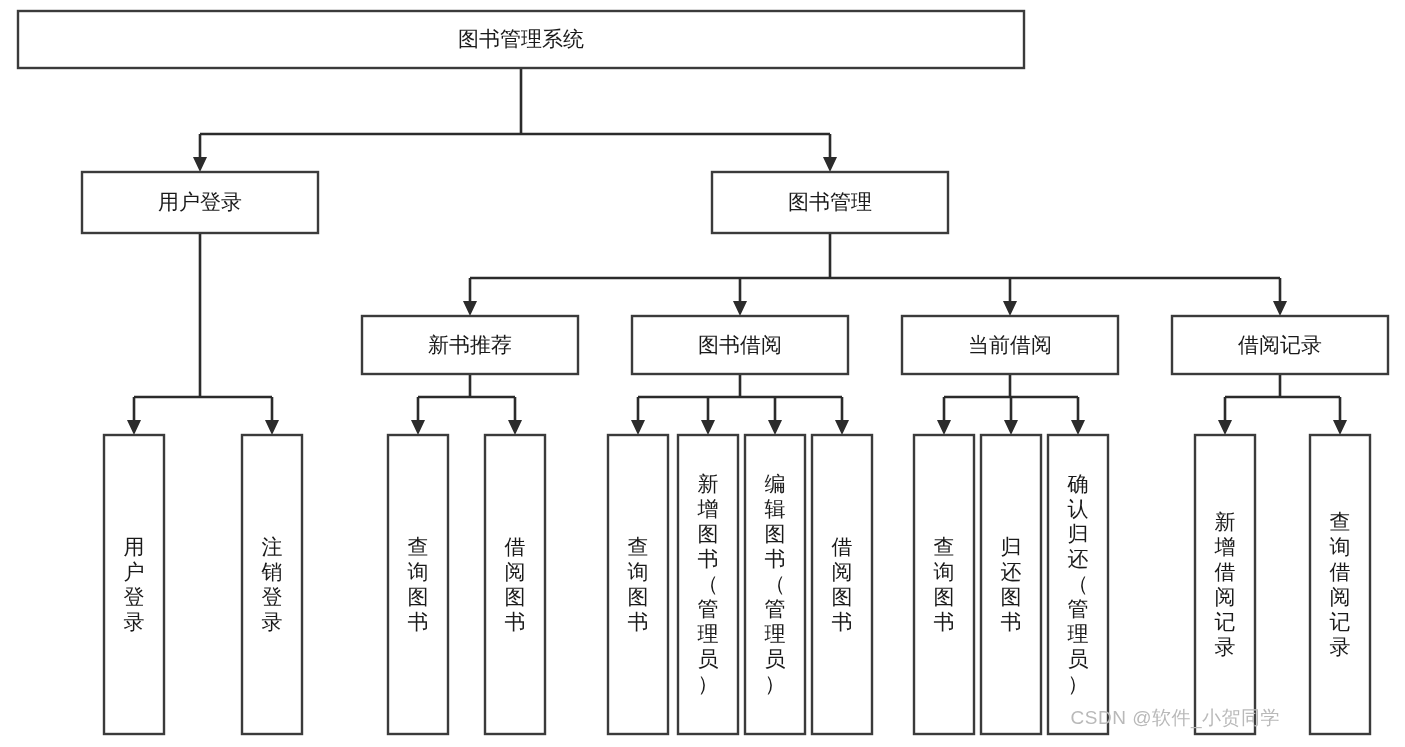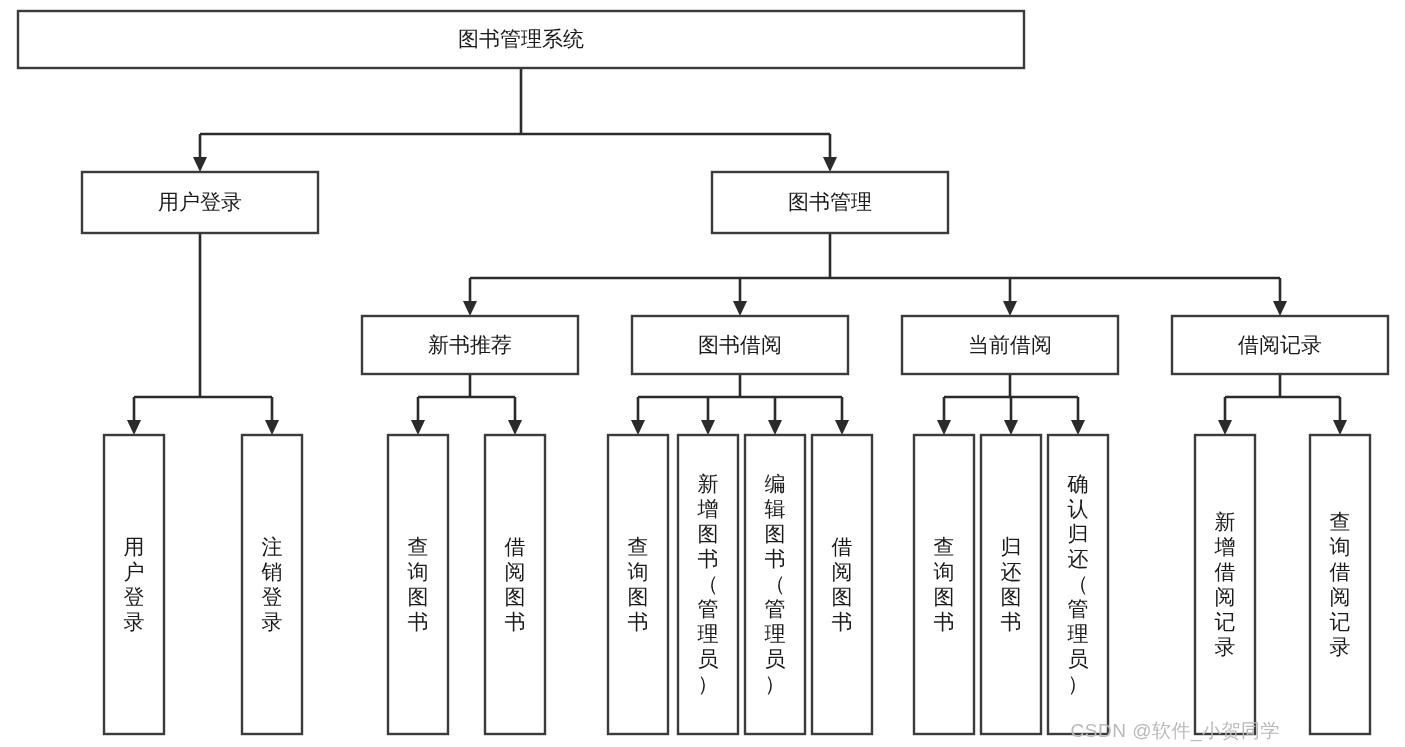--- a/index.html
+++ b/index.html
@@ -51,21 +51,21 @@
   }
   .node-label-v {
     font-family: "Liberation Sans", sans-serif;
     font-size: 21px;
     fill: #1a1a1a;
     text-anchor: middle;
   }
   .watermark {
     position: absolute;
     right: 8px;
-    bottom: 3px;
+    bottom: 16px;
     font-family: "Liberation Sans", sans-serif;
     font-size: 19px;
     color: #b9b9b9;
     white-space: nowrap;
     letter-spacing: 0.5px;
     pointer-events: none;
   }
 </style>
 </head>
 <body>

